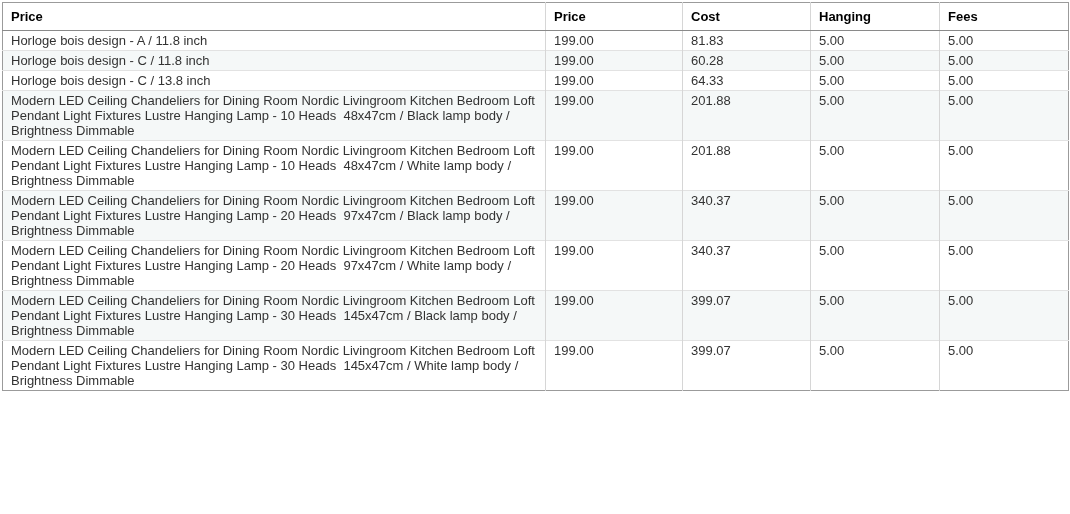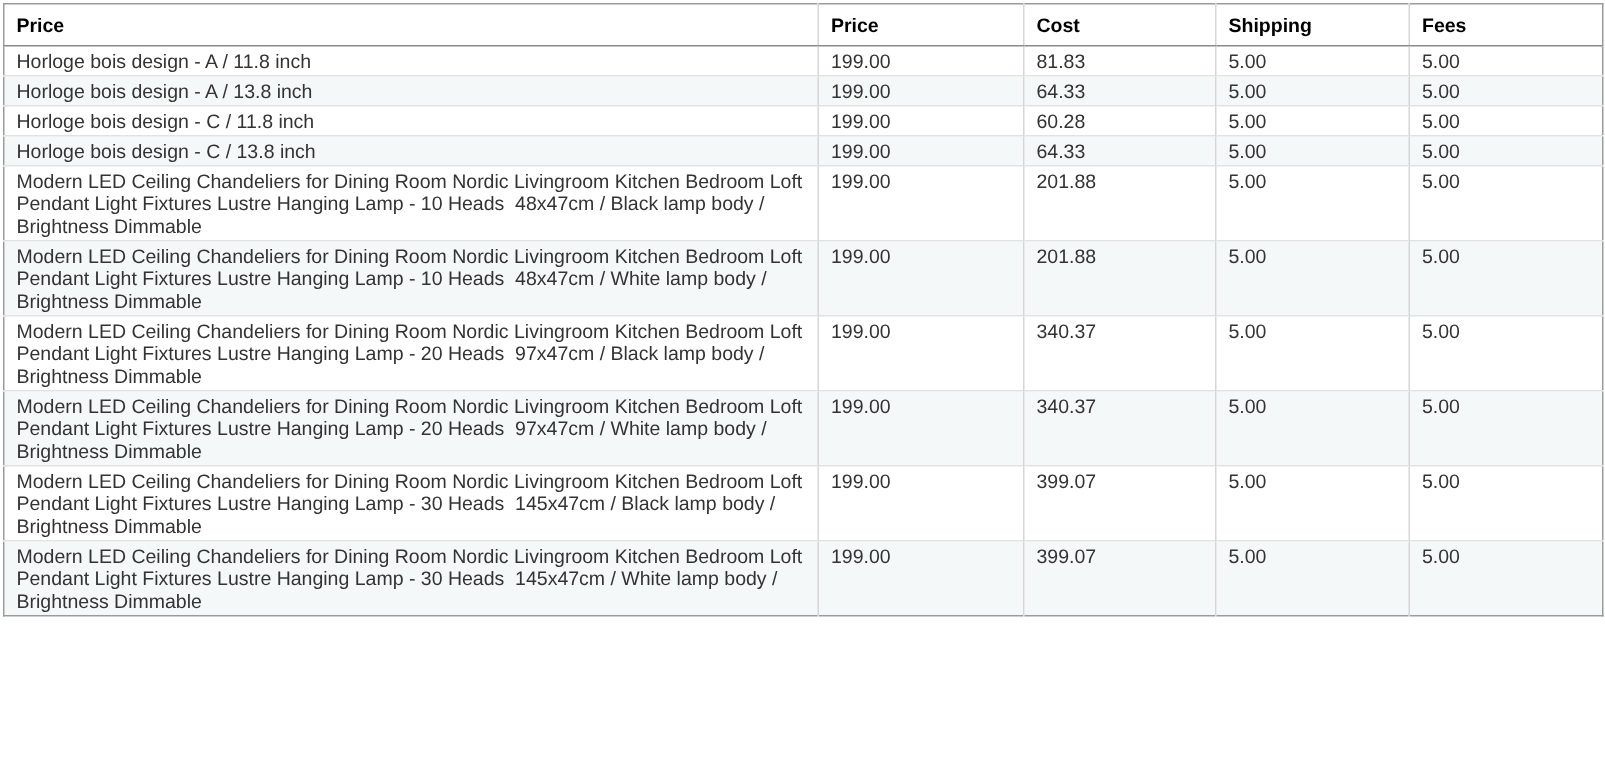--- a/index.html
+++ b/index.html
@@ -69,36 +69,29 @@
     <col class="c-price">
     <col class="c-cost">
     <col class="c-shipping">
     <col class="c-fees">
   </colgroup>
   <thead>
     <tr>
       <th>Price</th>
       <th>Price</th>
       <th>Cost</th>
-      <th>Shipping</th>
+      <th>Hanging</th>
       <th>Fees</th>
     </tr>
   </thead>
   <tbody>
       <tr>
         <td class="name-col">Horloge bois design - A / 11.8 inch</td>
         <td>199.00</td>
         <td>81.83</td>
-        <td>5.00</td>
-        <td>5.00</td>
-      </tr>
-      <tr>
-        <td class="name-col">Horloge bois design - A / 13.8 inch</td>
-        <td>199.00</td>
-        <td>64.33</td>
         <td>5.00</td>
         <td>5.00</td>
       </tr>
       <tr>
         <td class="name-col">Horloge bois design - C / 11.8 inch</td>
         <td>199.00</td>
         <td>60.28</td>
         <td>5.00</td>
         <td>5.00</td>
       </tr>

